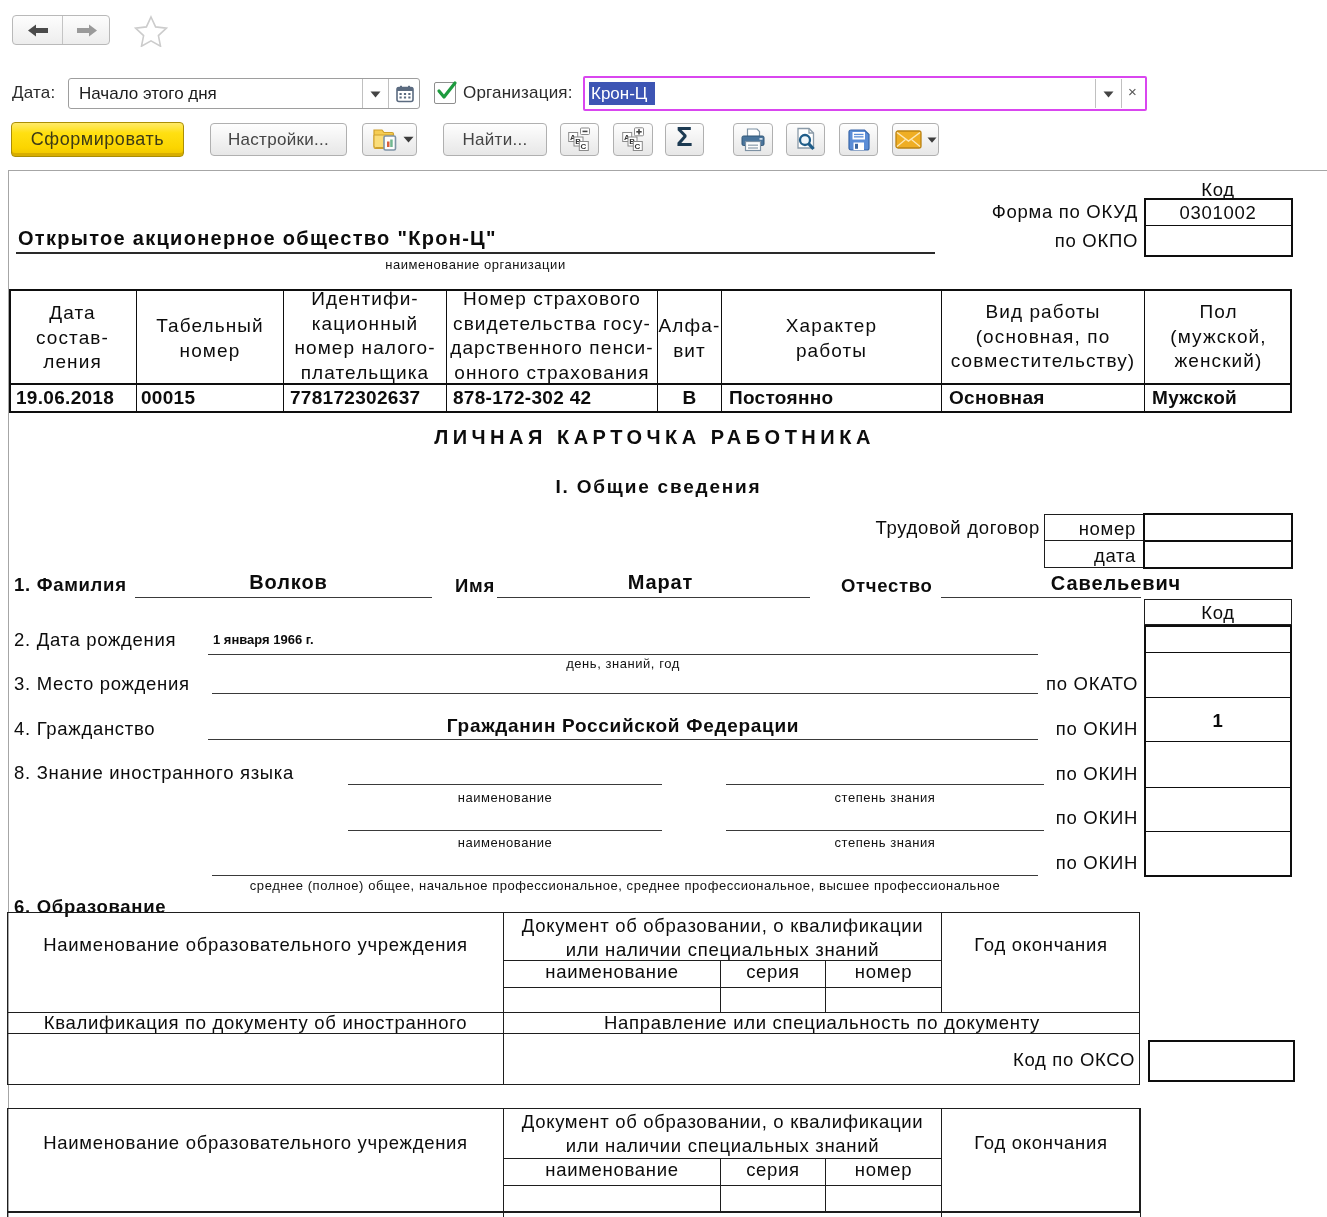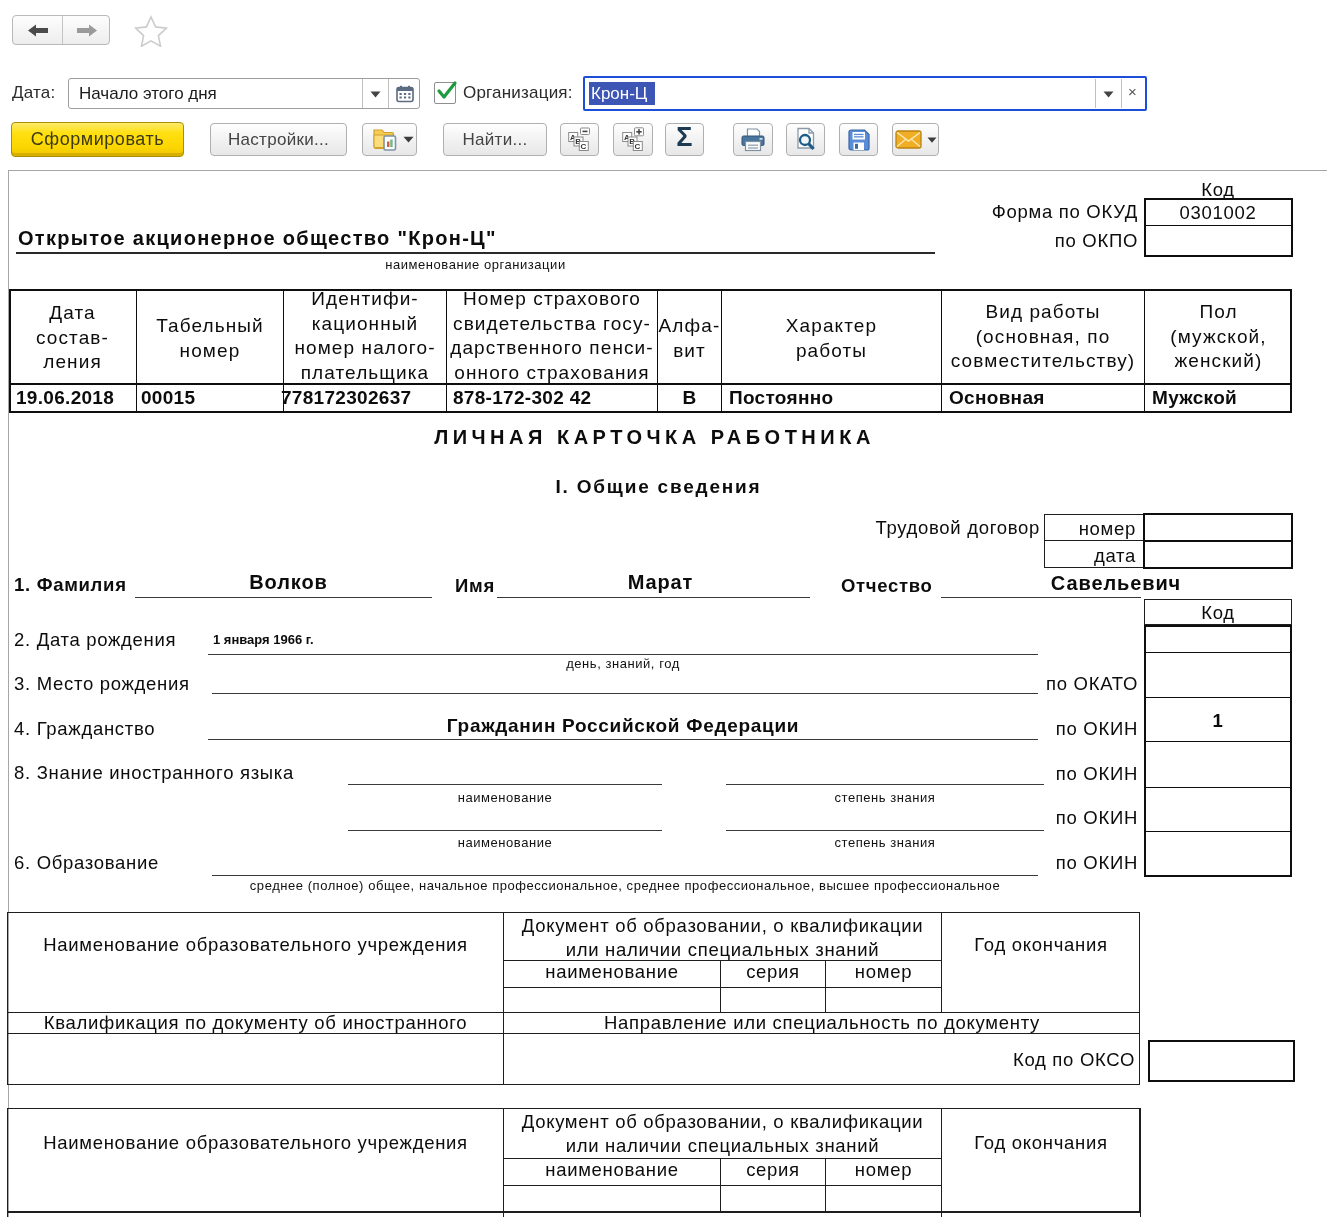--- a/index.html
+++ b/index.html
@@ -61,21 +61,21 @@
           <rect x="12.3" y="11.5" width="2.2" height="2"></rect>
     </g>
   </svg>
 </div>
 <div class="abs" style="left:434px;top:82px;width:22px;height:22px;border:1px solid #8e8e8e;border-radius:2px;background:#fff;">
   <svg style="position:absolute;left:1px;top:-3px;" width="22" height="22" viewBox="0 0 22 22">
     <path d="M3 11 L8 17 L19 3" fill="none" stroke="#1d9b3e" stroke-width="3.2" stroke-linecap="round" stroke-linejoin="round"></path>
   </svg>
 </div>
 <div class="lbl" style="left:463px;top:83px;">Организация:</div>
-<div class="abs" style="left:583px;top:76px;width:564px;height:35px;border:2px solid #1d4ed8;border-radius:2px;background:#fff;">
+<div class="abs" style="left:583px;top:76px;width:564px;height:35px;border:2px solid #d946ef;border-radius:2px;background:#fff;">
   <div style="position:absolute;left:4px;top:4px;width:66px;height:23px;background:#3d55b4;"></div>
   <div style="position:absolute;left:6px;top:6px;font-size:17px;color:#fff;">Крон-Ц</div>
   <div style="position:absolute;left:510px;top:1px;width:1px;height:29px;background:#c0c0c0;"></div>
   <svg style="position:absolute;left:518px;top:13px;" width="11" height="7" viewBox="0 0 11 7">
         <path d="M0.5 0.5 L10.5 0.5 L5.5 6.5 Z" fill="#444"></path>
       </svg>
   <div style="position:absolute;left:536px;top:1px;width:1px;height:29px;background:#c0c0c0;"></div>
   <div style="position:absolute;left:543px;top:5px;font-size:15px;color:#555;">×</div>
 </div>
 
@@ -207,21 +207,21 @@
 работы</div>
 <div class="ftext" style="left:942px;top:300px;width:202px;text-align:center;font-size:19px;letter-spacing:1.1px;line-height:24.5px;white-space:pre;">Вид работы
 (основная, по
 совместительству)</div>
 <div class="ftext" style="left:1145px;top:300px;width:147px;text-align:center;font-size:19px;letter-spacing:1.1px;line-height:24.5px;white-space:pre;">Пол
 (мужской,
 женский)</div>
 
 <div class="ftext fbold" style="left:16px;top:388px;font-size:19px;letter-spacing:0.3px;">19.06.2018</div>
 <div class="ftext fbold" style="left:141px;top:388px;font-size:19px;letter-spacing:0.3px;">00015</div>
-<div class="ftext fbold" style="left:281px;top:388px;font-size:19px;letter-spacing:0.3px;">778172302637</div>
+<div class="ftext fbold" style="left:290px;top:388px;font-size:19px;letter-spacing:0.3px;">778172302637</div>
 <div class="ftext fbold" style="left:453px;top:388px;font-size:19px;letter-spacing:0.3px;">878-172-302 42</div>
 <div class="ftext fbold" style="left:658px;top:388px;width:63px;text-align:center;font-size:19px;letter-spacing:0.3px;">В</div>
 <div class="ftext fbold" style="left:729px;top:388px;font-size:19px;letter-spacing:0.3px;">Постоянно</div>
 <div class="ftext fbold" style="left:949px;top:388px;font-size:19px;letter-spacing:0.3px;">Основная</div>
 <div class="ftext fbold" style="left:1152px;top:388px;font-size:19px;letter-spacing:0.3px;">Мужской</div>
 
 <div class="ftext fbold" style="left:13px;top:428px;width:1283px;text-align:center;font-size:20px;letter-spacing:4.5px;">ЛИЧНАЯ КАРТОЧКА РАБОТНИКА</div>
 <div class="ftext fbold" style="left:17px;top:477px;width:1283px;text-align:center;font-size:19px;letter-spacing:1.8px;">I. Общие сведения</div>
 
 <div class="ftext" style="left:740px;top:518px;width:300px;text-align:right;">Трудовой договор</div>
@@ -267,21 +267,21 @@
 <div class="ln" style="left:348px;top:784px;width:314px;"></div>
 <div class="ln" style="left:726px;top:784px;width:318px;"></div>
 <div class="cap" style="left:348px;top:791px;width:314px;">наименование</div>
 <div class="cap" style="left:726px;top:791px;width:318px;">степень знания</div>
 <div class="ftext" style="left:838px;top:764px;width:300px;text-align:right;">по ОКИН</div>
 <div class="ln" style="left:348px;top:830px;width:314px;"></div>
 <div class="ln" style="left:726px;top:830px;width:318px;"></div>
 <div class="cap" style="left:348px;top:836px;width:314px;">наименование</div>
 <div class="cap" style="left:726px;top:836px;width:318px;">степень знания</div>
 <div class="ftext" style="left:838px;top:808px;width:300px;text-align:right;">по ОКИН</div>
-<div class="ftext" style="left:14px;top:853px;">6. Образование</div>
+<div class="ftext" style="left:14px;top:897px;font-weight:bold;">6. Образование</div>
 <div class="ln" style="left:212px;top:875px;width:826px;"></div>
 <div class="ftext" style="left:838px;top:853px;width:300px;text-align:right;">по ОКИН</div>
 <div class="cap" style="left:112px;top:879px;width:1026px;">среднее (полное) общее, начальное профессиональное, среднее профессиональное, высшее профессиональное</div>
 
 <div class="abs" style="left:7px;top:912px;width:1133px;height:173px;border:1px solid #1e1e1e;"></div>
 <div class="abs" style="left:503px;top:912px;width:1px;height:173px;background:#1e1e1e;"></div>
 <div class="abs" style="left:941px;top:912px;width:1px;height:100px;background:#1e1e1e;"></div>
 <div class="abs" style="left:720px;top:960px;width:1px;height:52px;background:#1e1e1e;"></div>
 <div class="abs" style="left:825px;top:960px;width:1px;height:52px;background:#1e1e1e;"></div>
 <div class="abs" style="left:503px;top:960px;width:438px;height:1px;background:#1e1e1e;"></div>

